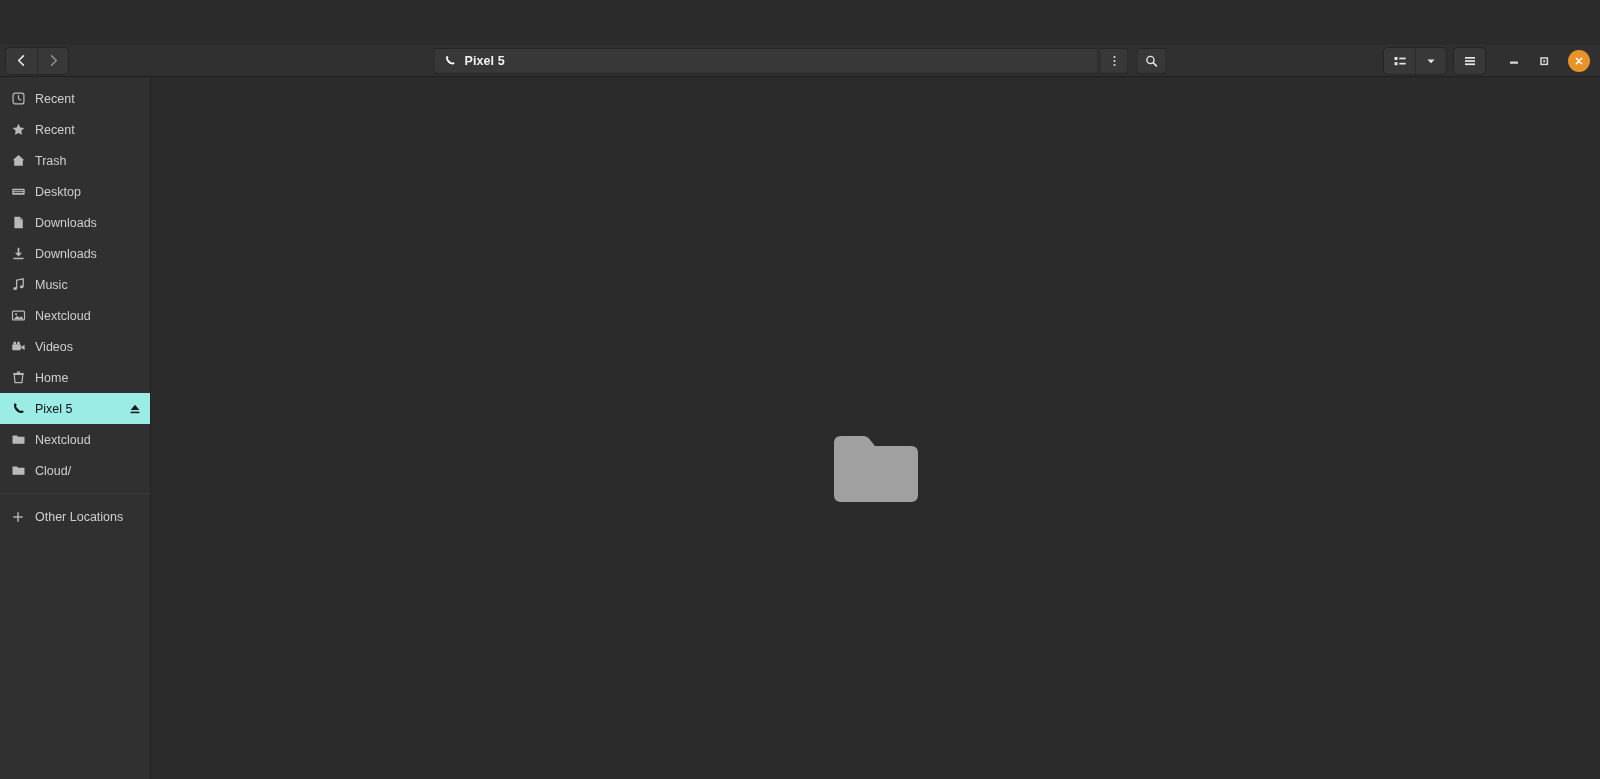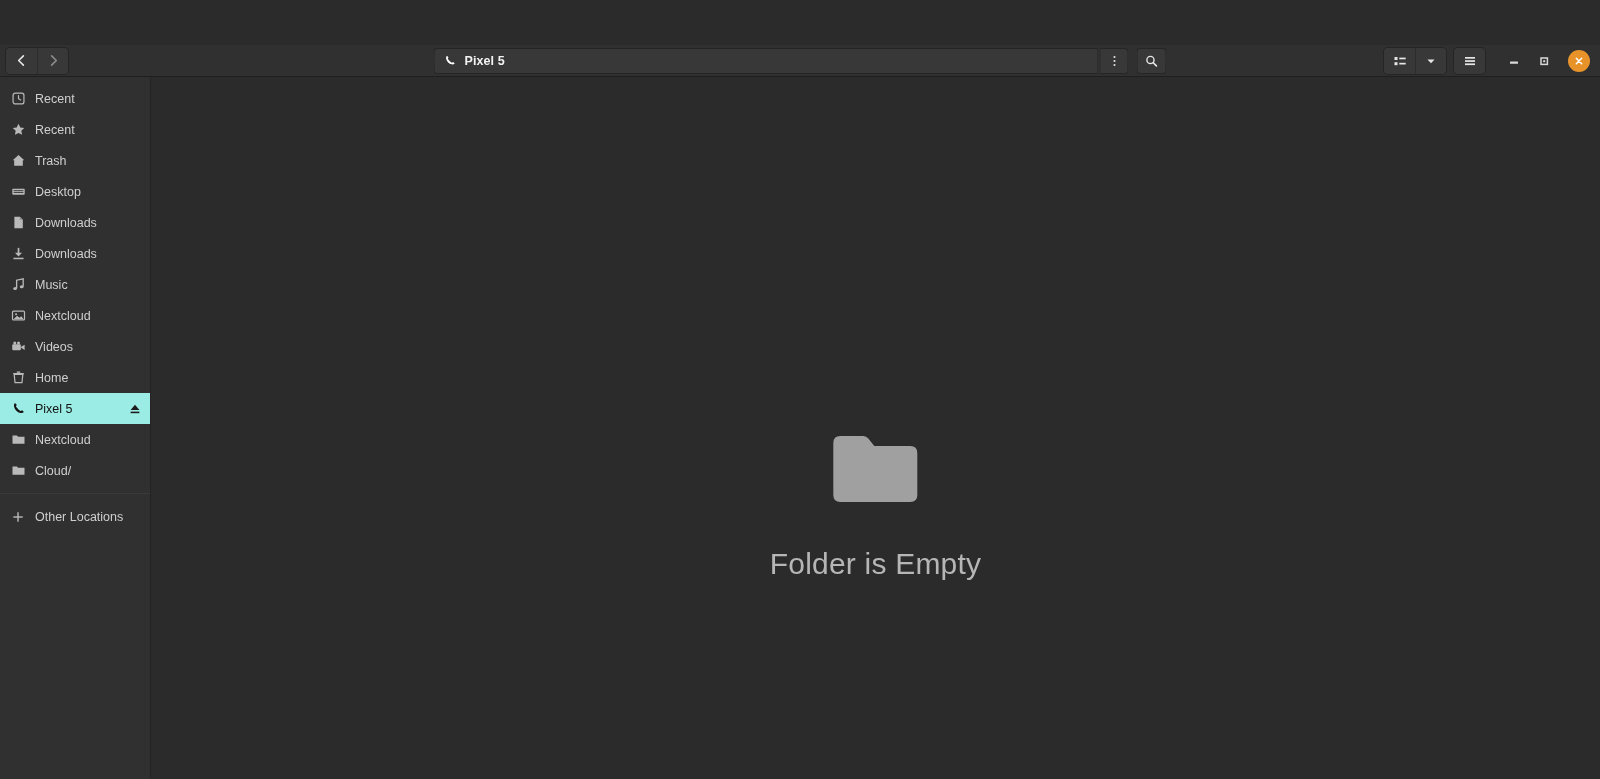--- a/index.html
+++ b/index.html
@@ -388,18 +388,17 @@
 
     </div>
 
     <div class="content">
       <div class="empty-wrap">
         <div class="folder-icon">
           <svg width="96" height="96" viewBox="0 0 96 96" aria-hidden="true">
             <path d="M6 22 Q6 15 13 15 L36 15 Q39 15 41 17.6 L47 25 L83 25 Q90 25 90 32 L90 74 Q90 81 83 81 L13 81 Q6 81 6 74 Z" fill="#a0a0a0"></path>
           </svg>
         </div>
-        <div class="empty-label">Folder is Empty</div>
       </div>
     </div>
 
   </div>
 </div>
 
 </body></html>

